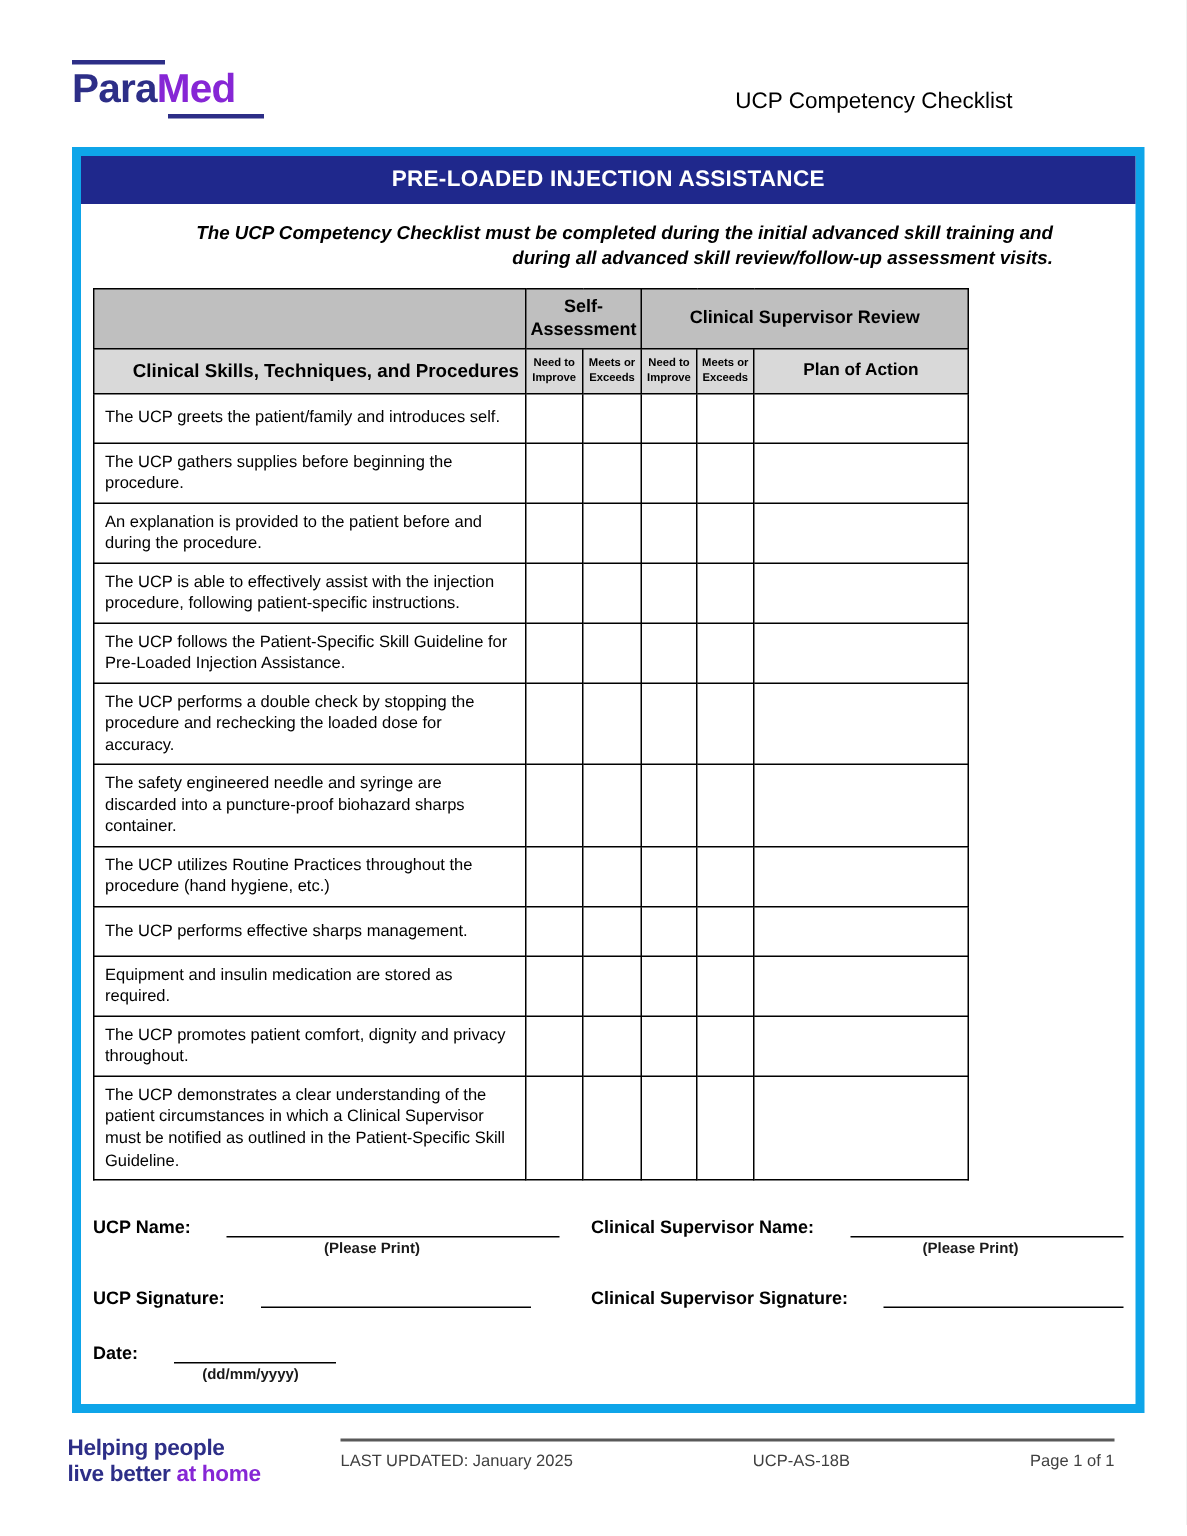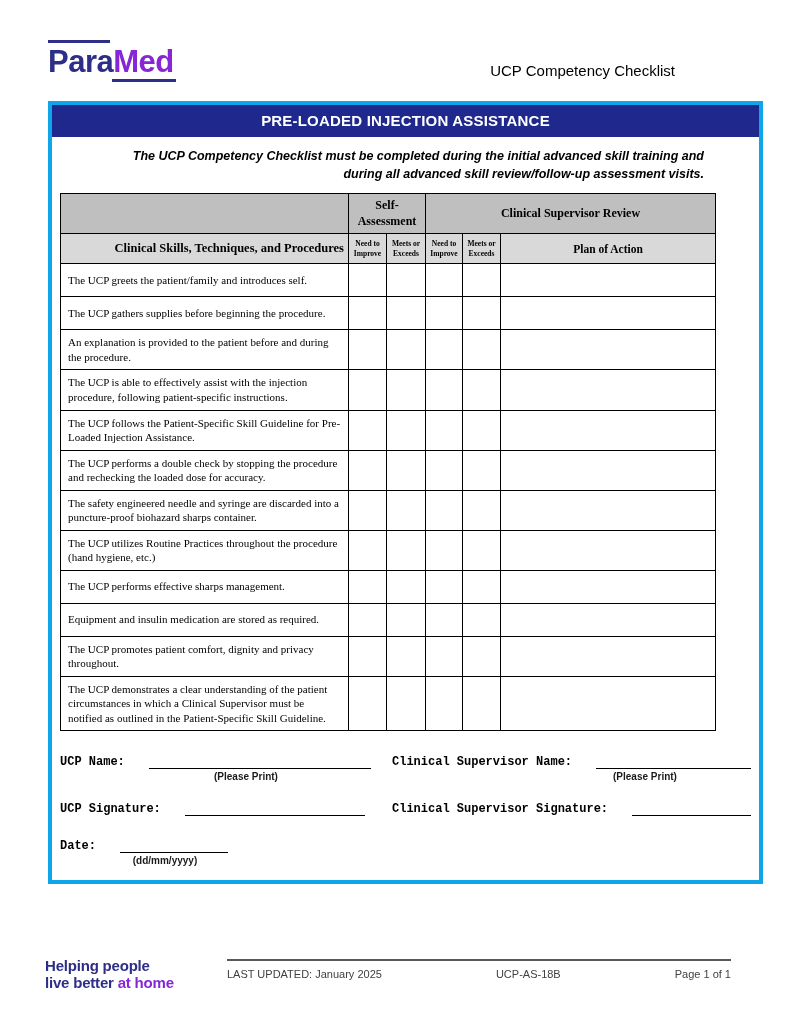--- a/index.html
+++ b/index.html
@@ -17,46 +17,45 @@
     width:791px;height:1024px;position:relative;background:#ffffff;
     font-family:"Liberation Sans",sans-serif;color:#000;overflow:hidden;margin:0 auto;
   }
   
   .doc-header{
     display:flex;justify-content:space-between;align-items:flex-end;
     padding:40px 116px 0 48px;
   }
   .logo{line-height:1;}
   .logo-line-top{width:62px;height:3px;background:var(--logo-navy);margin-bottom:4px;}
-  .logo-text{font-size:31px;font-weight:bold;letter-spacing:-0.5px;line-height:0.95;}
+  .logo-text{font-size:27px;font-weight:bold;letter-spacing:-0.5px;line-height:0.95;}
   .logo-text .para{color:var(--logo-navy);}
   .logo-text .med{color:var(--logo-purple);}
   .logo-line-bottom{width:64px;height:3px;background:var(--logo-navy);margin-left:64px;margin-top:3px;}
   .doc-title{font-size:15px;font-weight:normal;padding-bottom:3px;}
   
   .form-box{
     margin:19px 28px 0 48px;  
-    border:4px solid #0ea5e9;
+    border:6px solid #0ea5e9;
     background:#fff;
   }
   .banner{
     background:var(--banner-navy);color:#fff;text-align:center;
     font-weight:bold;font-size:15px;letter-spacing:0.2px;
     padding:7px 0 8px;
   }
   .instruction{
     font-weight:bold;font-style:italic;font-size:12.5px;line-height:1.4;
     text-align:right;margin:11px 55px 10px;
   }
   
   table.skills-table{
     border-collapse:collapse;table-layout:fixed;
-    width:656px;margin:0 6px 0 8px;
+    width:584px;margin:0 6px 0 8px;
     border:1.5px solid #000;
-    font-family:Liberation Serif, serif;
   }
   .skills-table th,.skills-table td{border:1px solid #000;}
   th.h1{
     background:var(--header-gray-dark);font-weight:bold;font-size:12px;
     height:40px;vertical-align:middle;text-align:center;line-height:1.3;padding:2px;
   }
   th.h2{
     background:var(--header-gray-light);font-weight:bold;
     vertical-align:middle;text-align:center;height:30px;
   }
@@ -66,36 +65,36 @@
   td.skill{
     font-size:11px;line-height:1.32;padding:5px 7px;
     vertical-align:middle;height:33px;background:#fff;
   }
   td.chk,td.plan-cell{background:#fff;height:33px;}
   
   .sig-section{padding:24px 8px 14px 8px;font-size:12px;}
   .sig-row{display:flex;}
   .sig-col-left{width:332px;flex:none;}
   .sig-col-right{flex:1;}
-  .sig-field{display:flex;align-items:flex-end;gap:24px;font-family:Liberation Mono, monospace;}
+  .sig-field{display:flex;align-items:flex-end;gap:24px;}
   .sig-label{font-weight:bold;white-space:nowrap;font-size:12px;}
   .sig-line{display:inline-block;border-bottom:1.3px solid #000;height:12px;}
   .sig-line.flex{flex:1;}
   .w222{width:222px;}
   .w180{width:180px;}
   .w108{width:108px;}
   .sig-hint{font-size:10px;font-weight:bold;color:#1a1a1a;margin-top:2px;}
   .hint-ucp{margin-left:72px;width:228px;text-align:center;}
   .hint-sup{margin-left:158px;width:190px;text-align:center;}
   .hint-date{margin-left:40px;width:130px;text-align:center;}
   .sig-row.row-b{margin-top:20px;}
   .sig-row.row-c{margin-top:23px;}
   
   .doc-footer{
-    position:absolute;left:0;right:12px;top:954px;
+    position:absolute;left:0;right:0;top:954px;
     display:flex;padding:0 48px 0 45px;
   }
   .tagline{width:182px;flex:none;font-size:15px;font-weight:bold;line-height:1.16;letter-spacing:-0.2px;padding-top:3px;}
   .tagline .navy{color:var(--logo-navy);}
   .tagline .purple{color:var(--logo-purple);}
   .tagline .gap{margin-right:4px;}
   .footer-meta{flex:1;padding-top:5px;}
   .footer-rule{border-top:2px solid var(--footer-rule);margin-bottom:7px;}
   .footer-row{display:flex;justify-content:space-between;font-size:11px;color:var(--footer-text);}
 </style>

